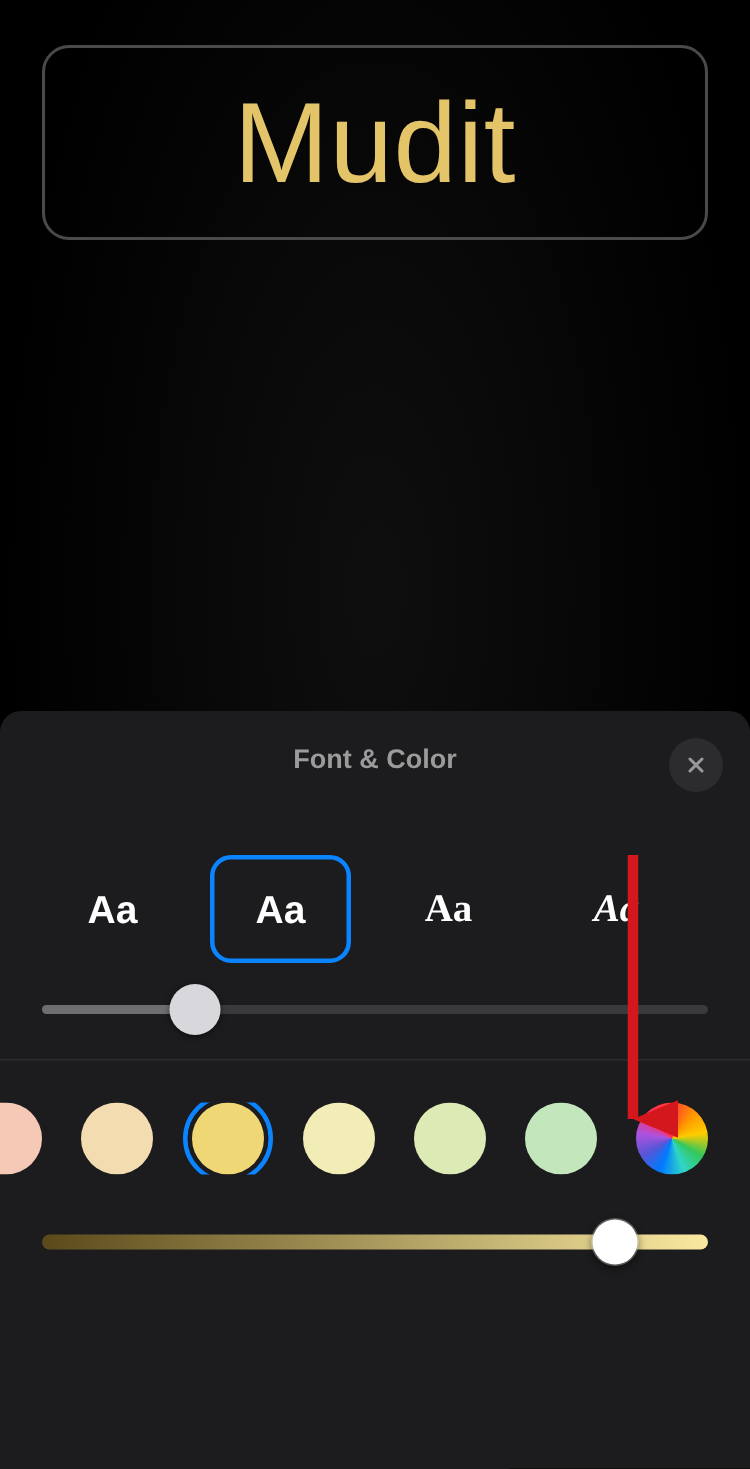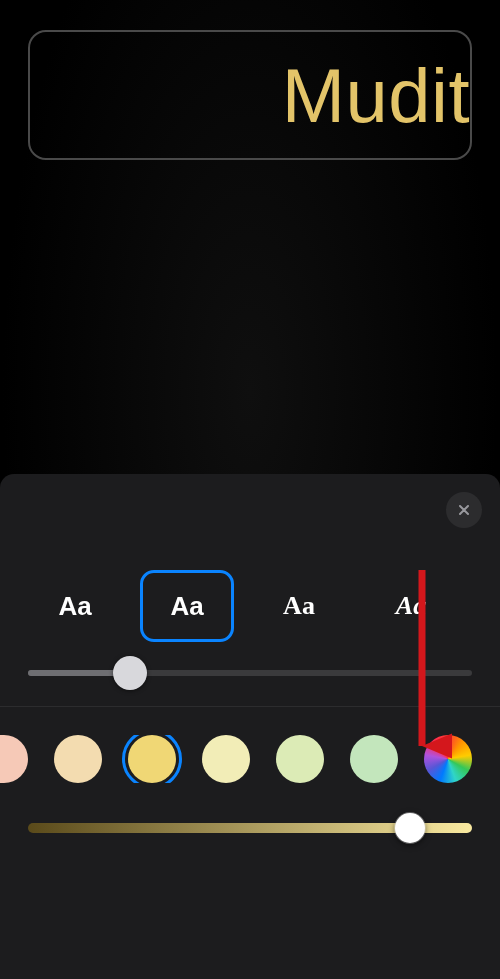--- a/index.html
+++ b/index.html
@@ -1,19 +1,19 @@
 <!DOCTYPE html>
 <html><head>
   <meta charset="utf-8">
   <style>
     * { margin: 0; padding: 0; box-sizing: border-box; }
     html, body { width: 500px; height: 979px; background: #000; font-family: -apple-system, "SF Pro Display", "Helvetica Neue", Arial, sans-serif; overflow: hidden; }
 
     .editor-area { position: absolute; top: 0; left: 0; right: 0; bottom: 0; background: radial-gradient(ellipse at 50% 40%, #0f0f0f 0%, #000 70%); }
-    .name-field-wrap { position: absolute; top: 30px; left: 28px; right: 28px; height: 130px; border: 2px solid #4a4a4a; border-radius: 18px; display: flex; align-items: center; justify-content: flex-end; }
+    .name-field-wrap { position: absolute; top: 30px; left: 28px; right: 28px; height: 130px; border: 2px solid #4a4a4a; border-radius: 18px; display: flex; align-items: center; justify-content: center; }
     .name-text { font-size: 76px; font-weight: 300; letter-spacing: 0.5px; }
 
     .sheet { position: absolute; left: 0; right: 0; bottom: 0; height: 505px; background: #1c1c1e; border-top-left-radius: 14px; border-top-right-radius: 14px; padding-top: 22px; }
     .sheet-header { position: relative; height: 32px; text-align: center; }
     .sheet-title { color: #9b9b9b; font-size: 18px; font-weight: 600; }
     .close-btn { position: absolute; top: -4px; right: 18px; width: 36px; height: 36px; border-radius: 50%; background: #2c2c2e; display: flex; align-items: center; justify-content: center; cursor: pointer; }
     .close-btn svg { width: 16px; height: 16px; }
 
     .font-row { display: flex; gap: 18px; padding: 42px 28px 0 28px; overflow: hidden; align-items: center; }
     .font-opt { flex: 0 0 auto; width: 94px; height: 72px; display: flex; align-items: center; justify-content: center; border-radius: 14px; border: 3px solid transparent; color: #fff; cursor: pointer; }
@@ -48,20 +48,21 @@
 <body>
 
 <div class="editor-area">
   <div class="name-field-wrap">
     <span class="name-text" id="name-text" style="color: rgb(227, 196, 105);">Mudit</span>
   </div>
 </div>
 
 <div class="sheet">
   <div class="sheet-header">
+    <span class="sheet-title">Font &amp; Color</span>
     <div class="close-btn">
       <svg viewBox="0 0 24 24">
           <path d="M6 6 L18 18 M18 6 L6 18" stroke="#98989d" stroke-width="3" stroke-linecap="round" fill="none"></path>
         </svg>
     </div>
   </div>
 
   <div class="font-row" id="font-row">
       <div class="font-opt">
         <span class="font-sample f0">Aa</span>

